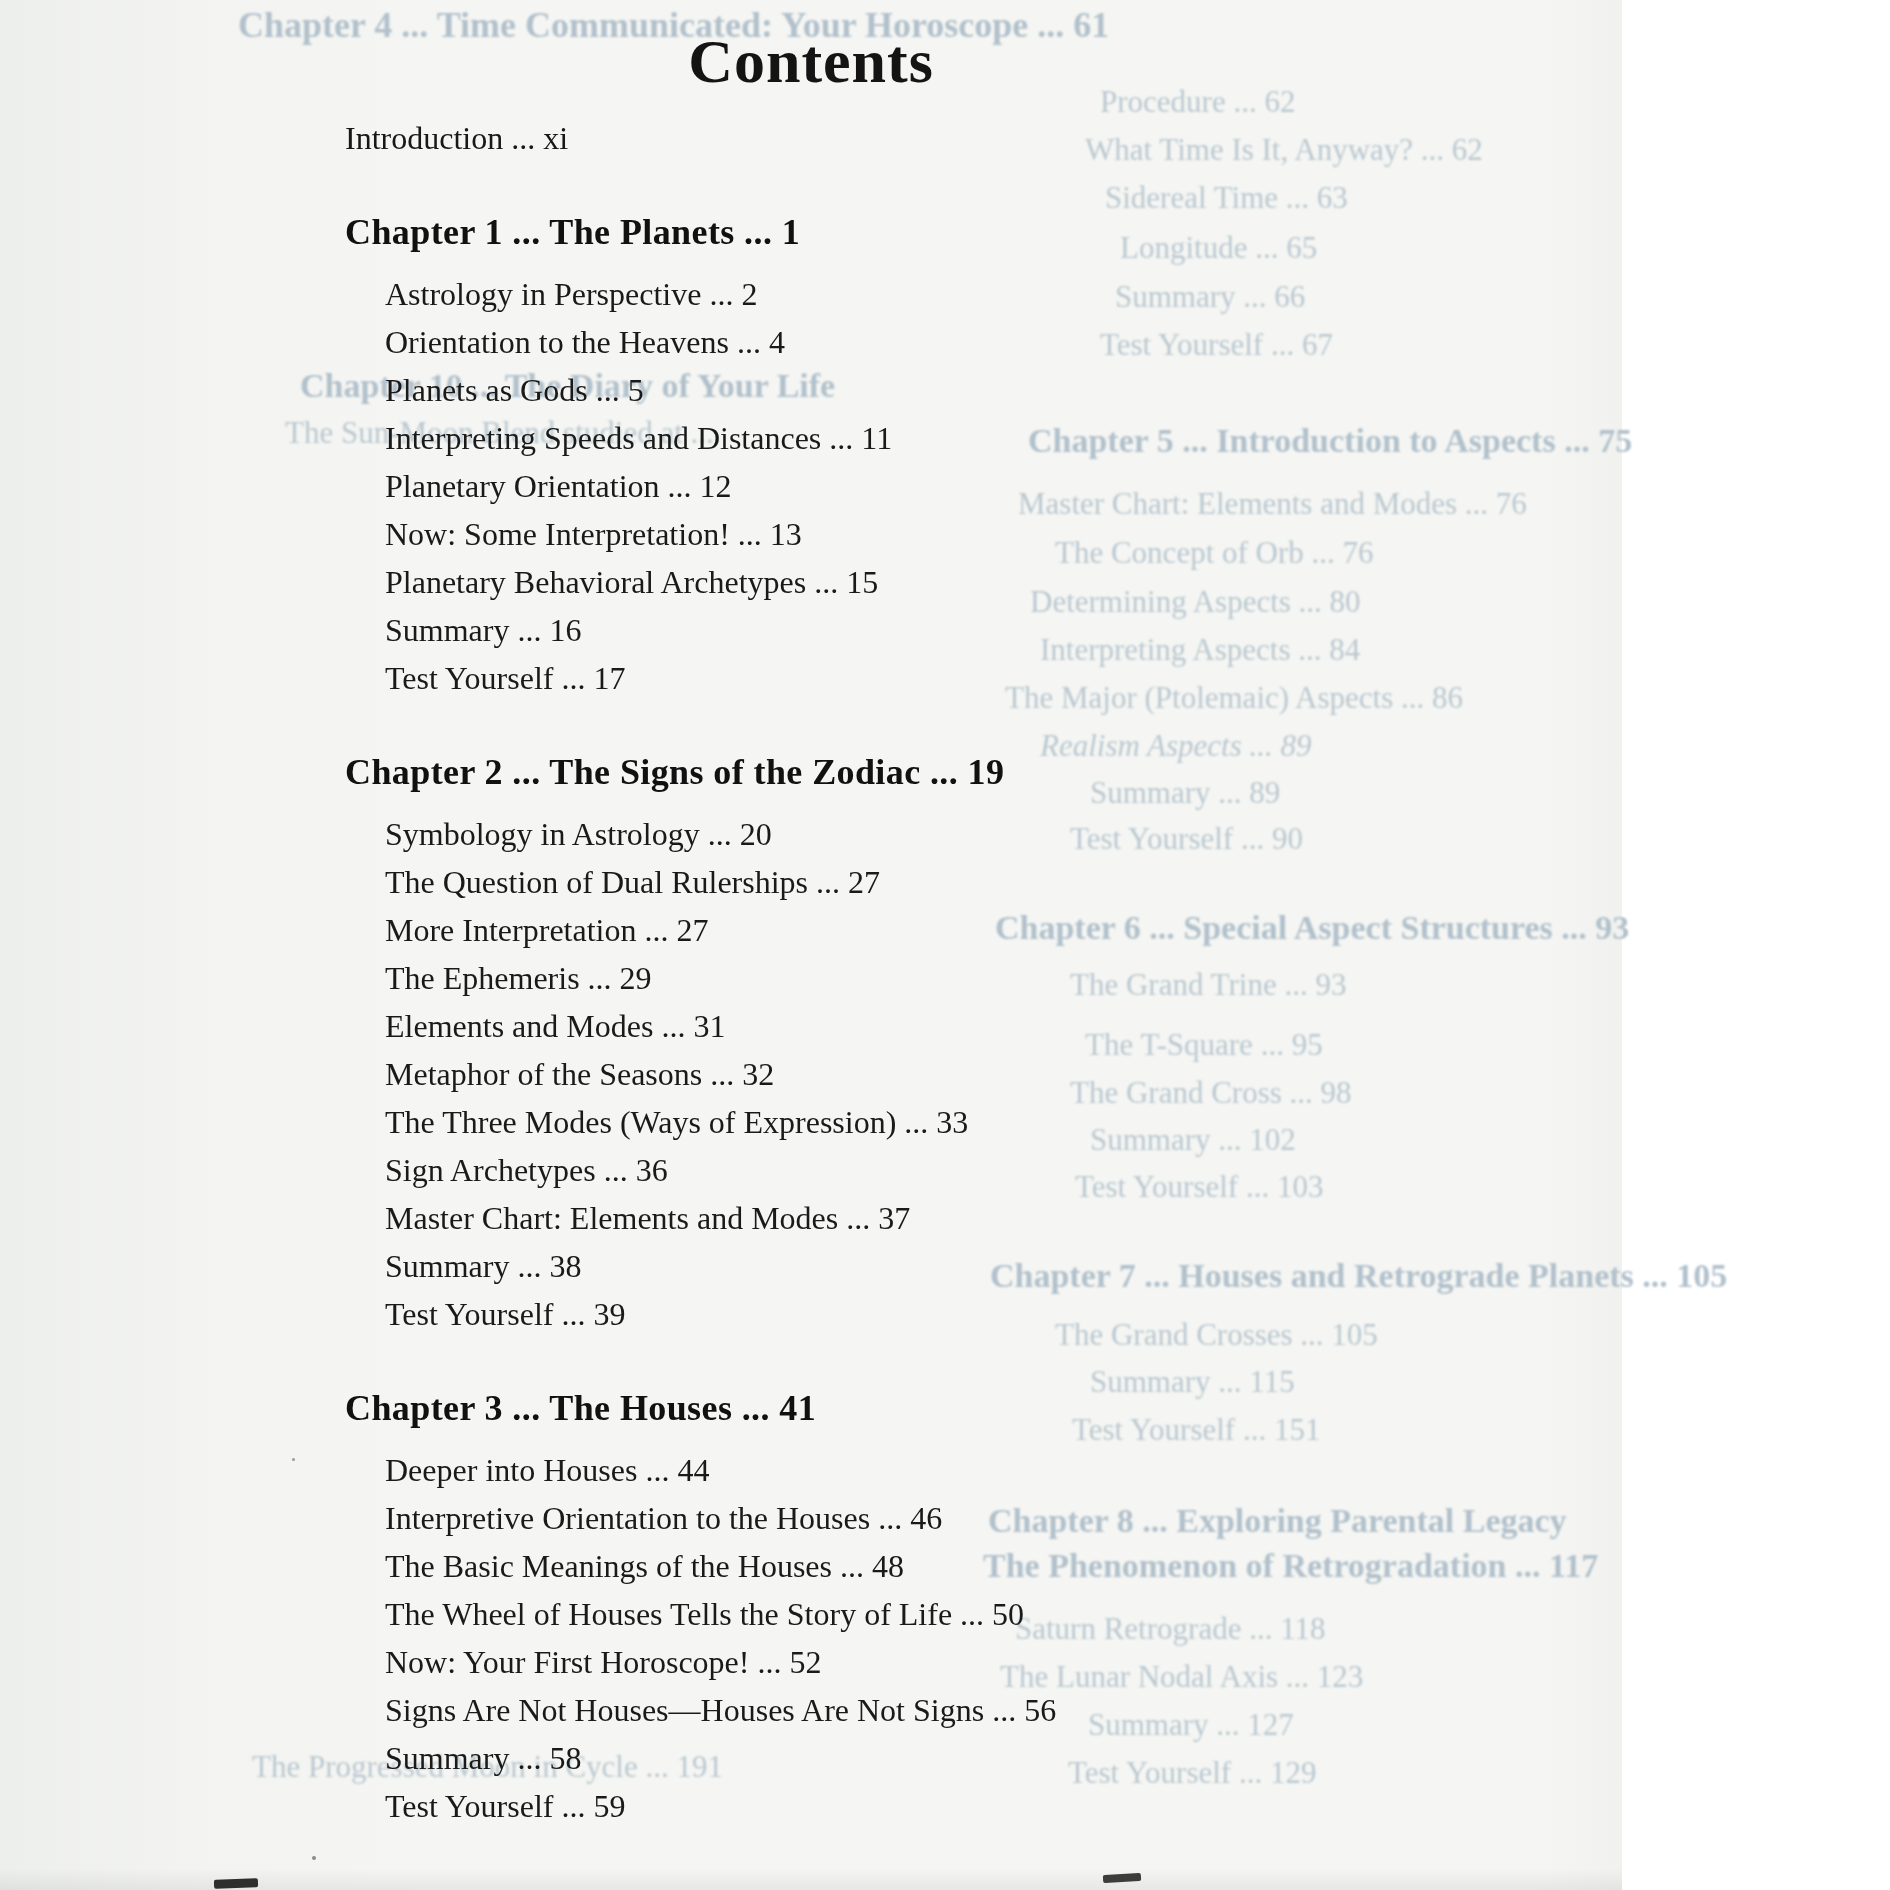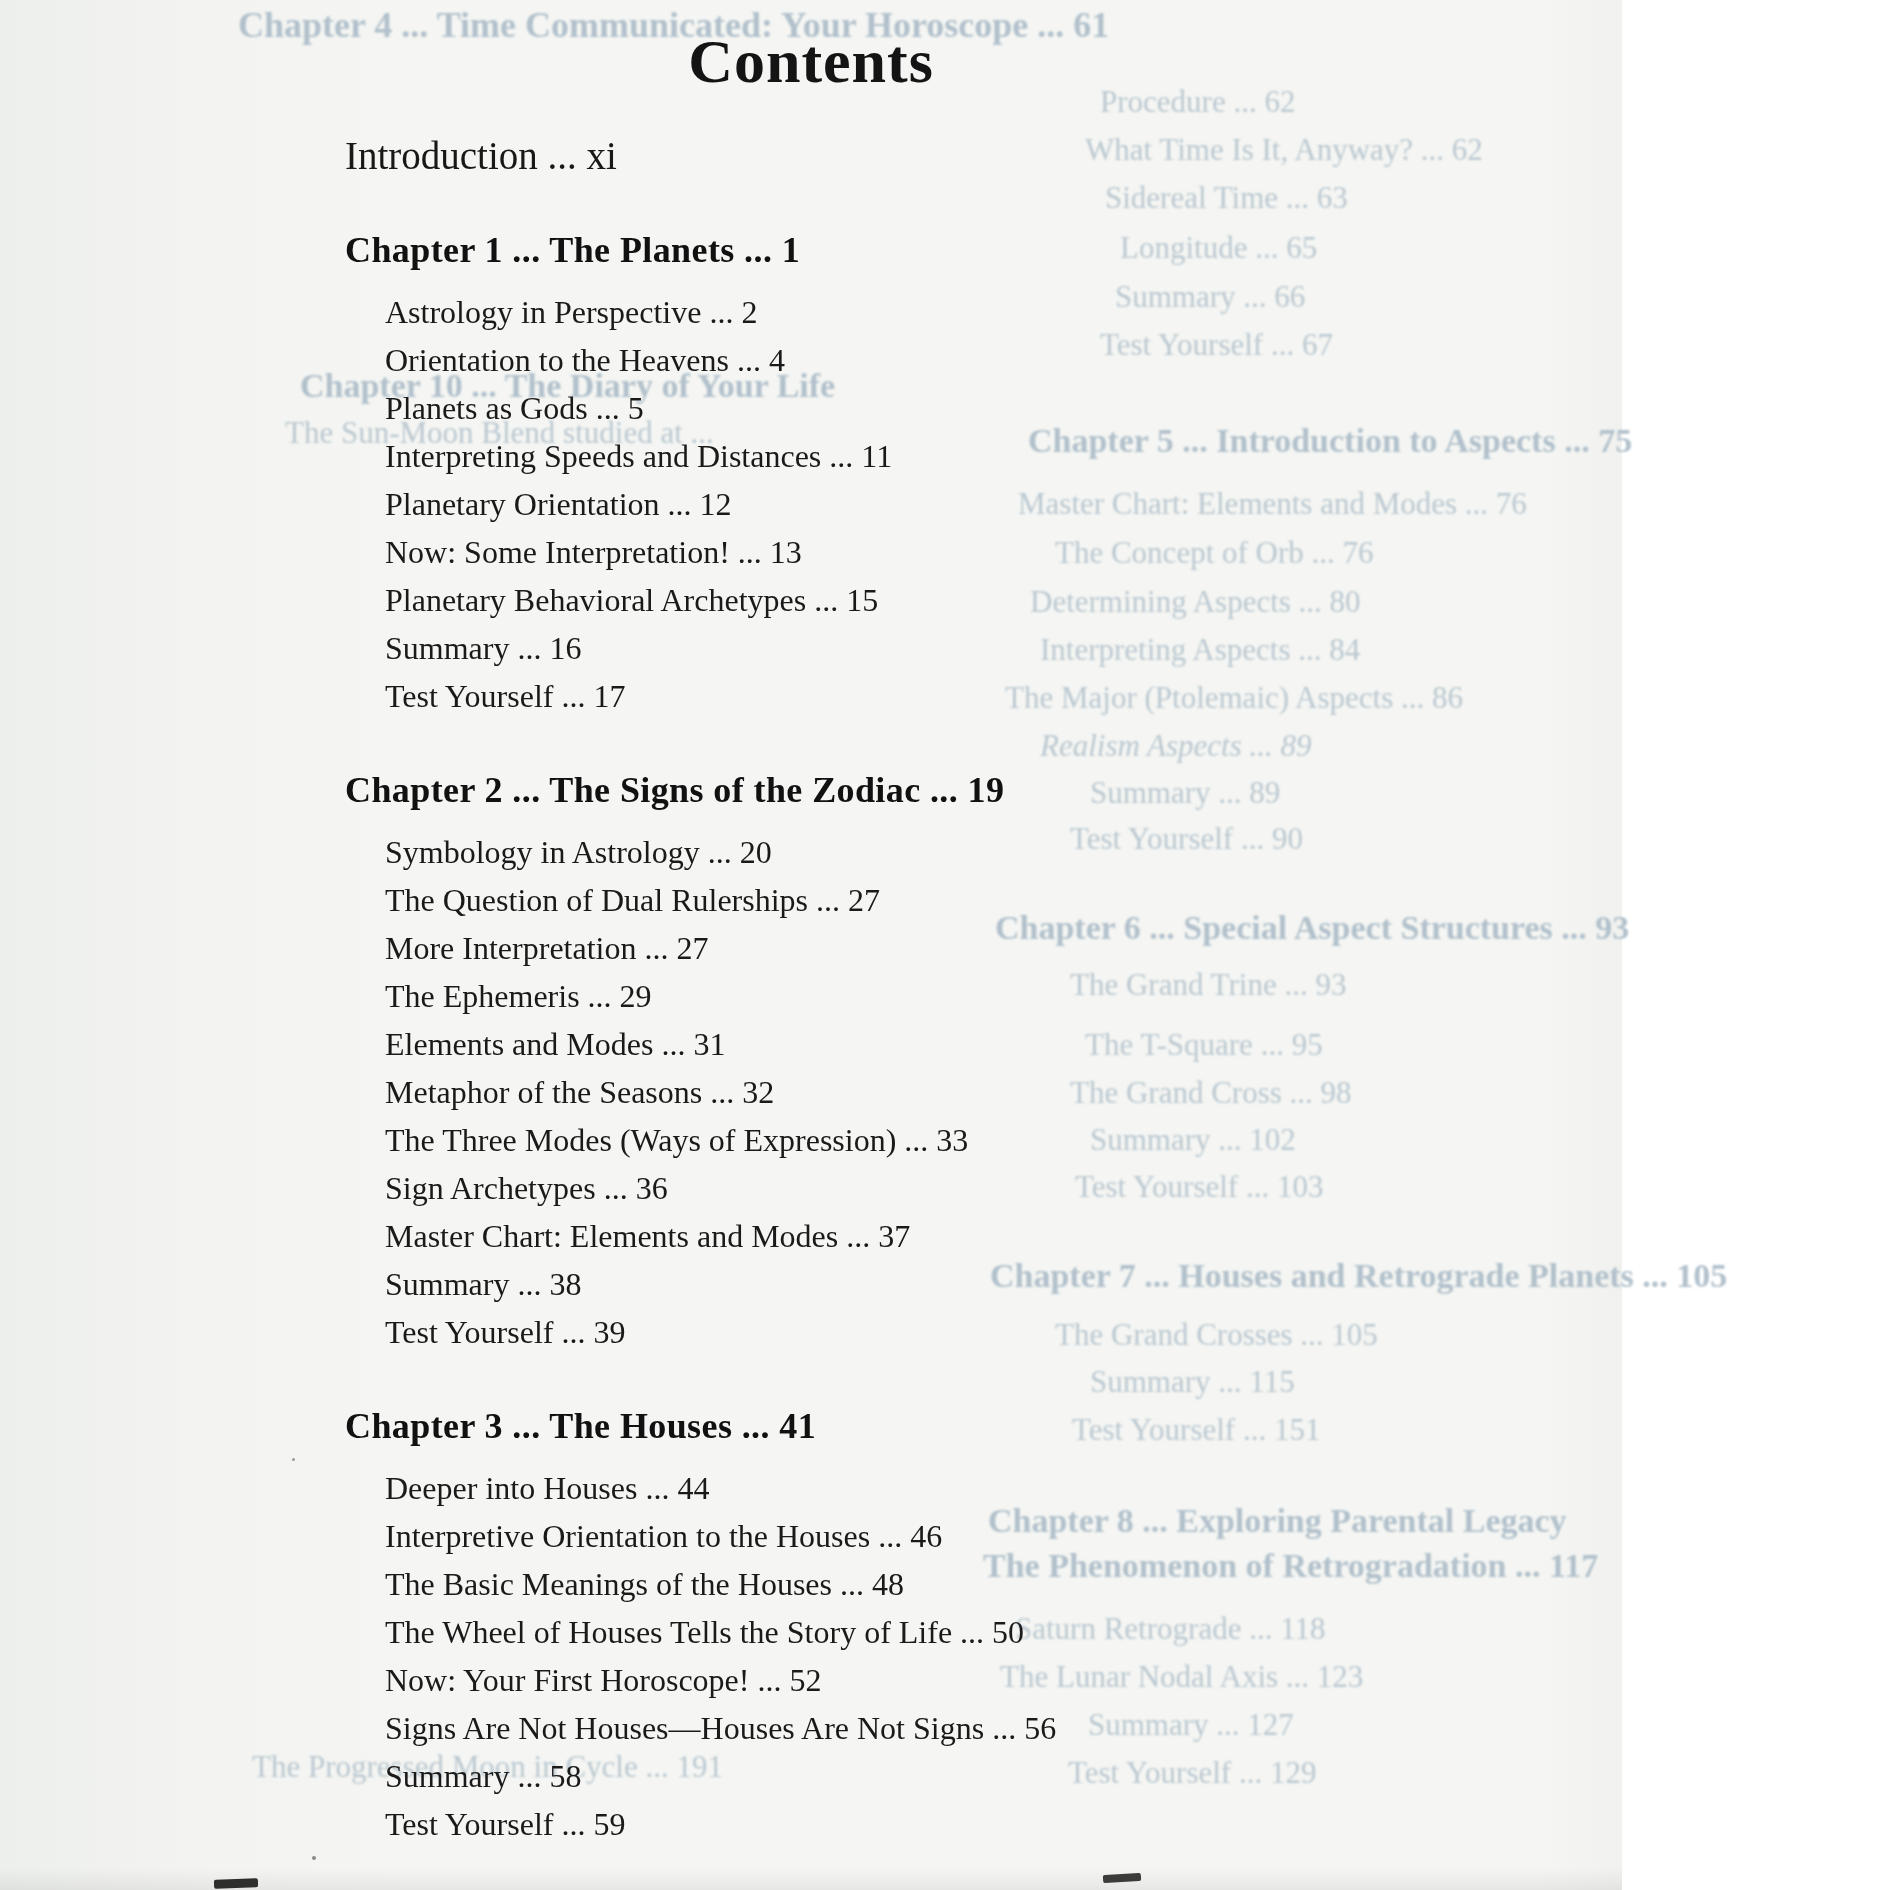--- a/index.html
+++ b/index.html
@@ -24,21 +24,21 @@
     color:#bac7d0;filter:blur(0.8px);
     font-family:"Liberation Serif","DejaVu Serif",serif;
   }
   .ghost.bold{font-weight:bold;color:#b1c0cb;}
   
   .toc-column{position:absolute;left:345px;top:108px;width:1280px;z-index:2;color:#181818;}
   .page-title{
     position:absolute;left:0;top:26px;width:1622px;z-index:2;
     text-align:center;font-size:62px;font-weight:bold;letter-spacing:1px;color:#141414;
   }
-  .intro-line{margin-top:24px;font-size:39px;line-height:48px;}
+  .intro-line{margin-top:6px;font-size:32px;line-height:48px;}
   .chapter-section{margin-top:48px;}
   .chapter-heading{font-size:36px;font-weight:bold;line-height:44px;letter-spacing:0.4px;color:#111;}
   .chapter-items{margin-top:16px;padding-left:40px;}
   .toc-entry{font-size:32px;line-height:48px;color:#1a1a1a;}
   
   .artifact{position:absolute;z-index:3;background:#2e2e2c;}
   .artifact.a1{left:214px;top:1879px;width:44px;height:9px;border-radius:2px;transform:rotate(-2deg);}
   .artifact.a2{left:1103px;top:1874px;width:38px;height:8px;border-radius:2px;background:#3c3c3a;transform:rotate(-3deg);}
   .artifact.dot1{left:312px;top:1856px;width:4px;height:4px;border-radius:50%;background:#8a8a86;}
   .artifact.dot2{left:292px;top:1458px;width:3px;height:3px;border-radius:50%;background:#9a9a96;}

